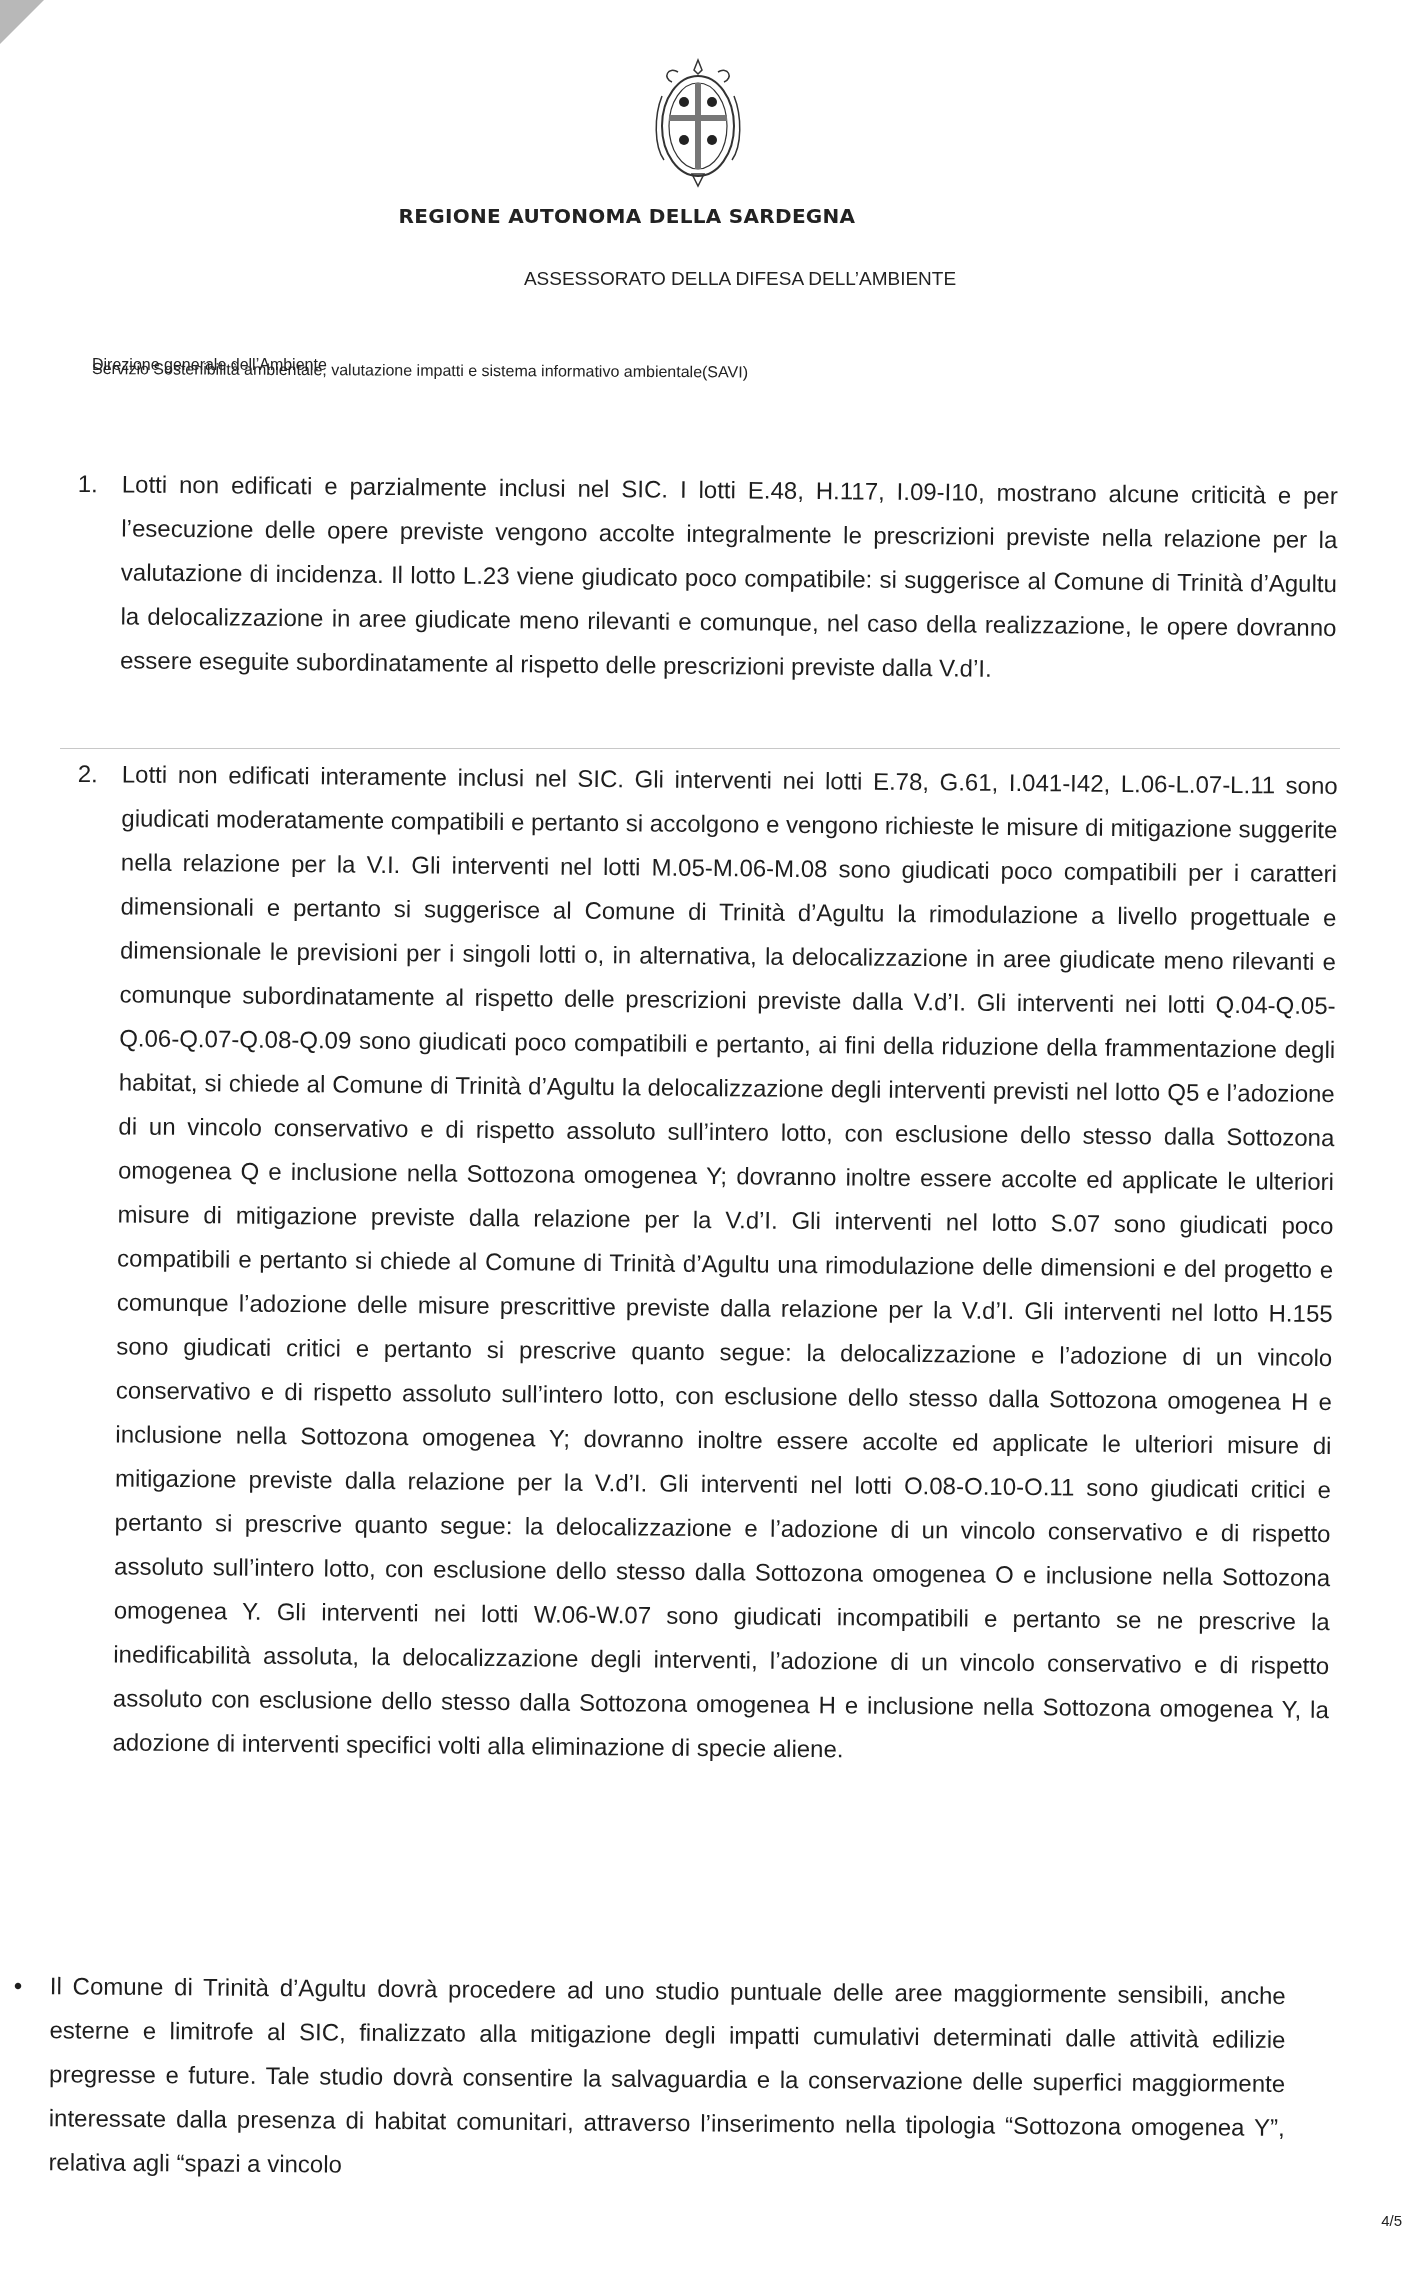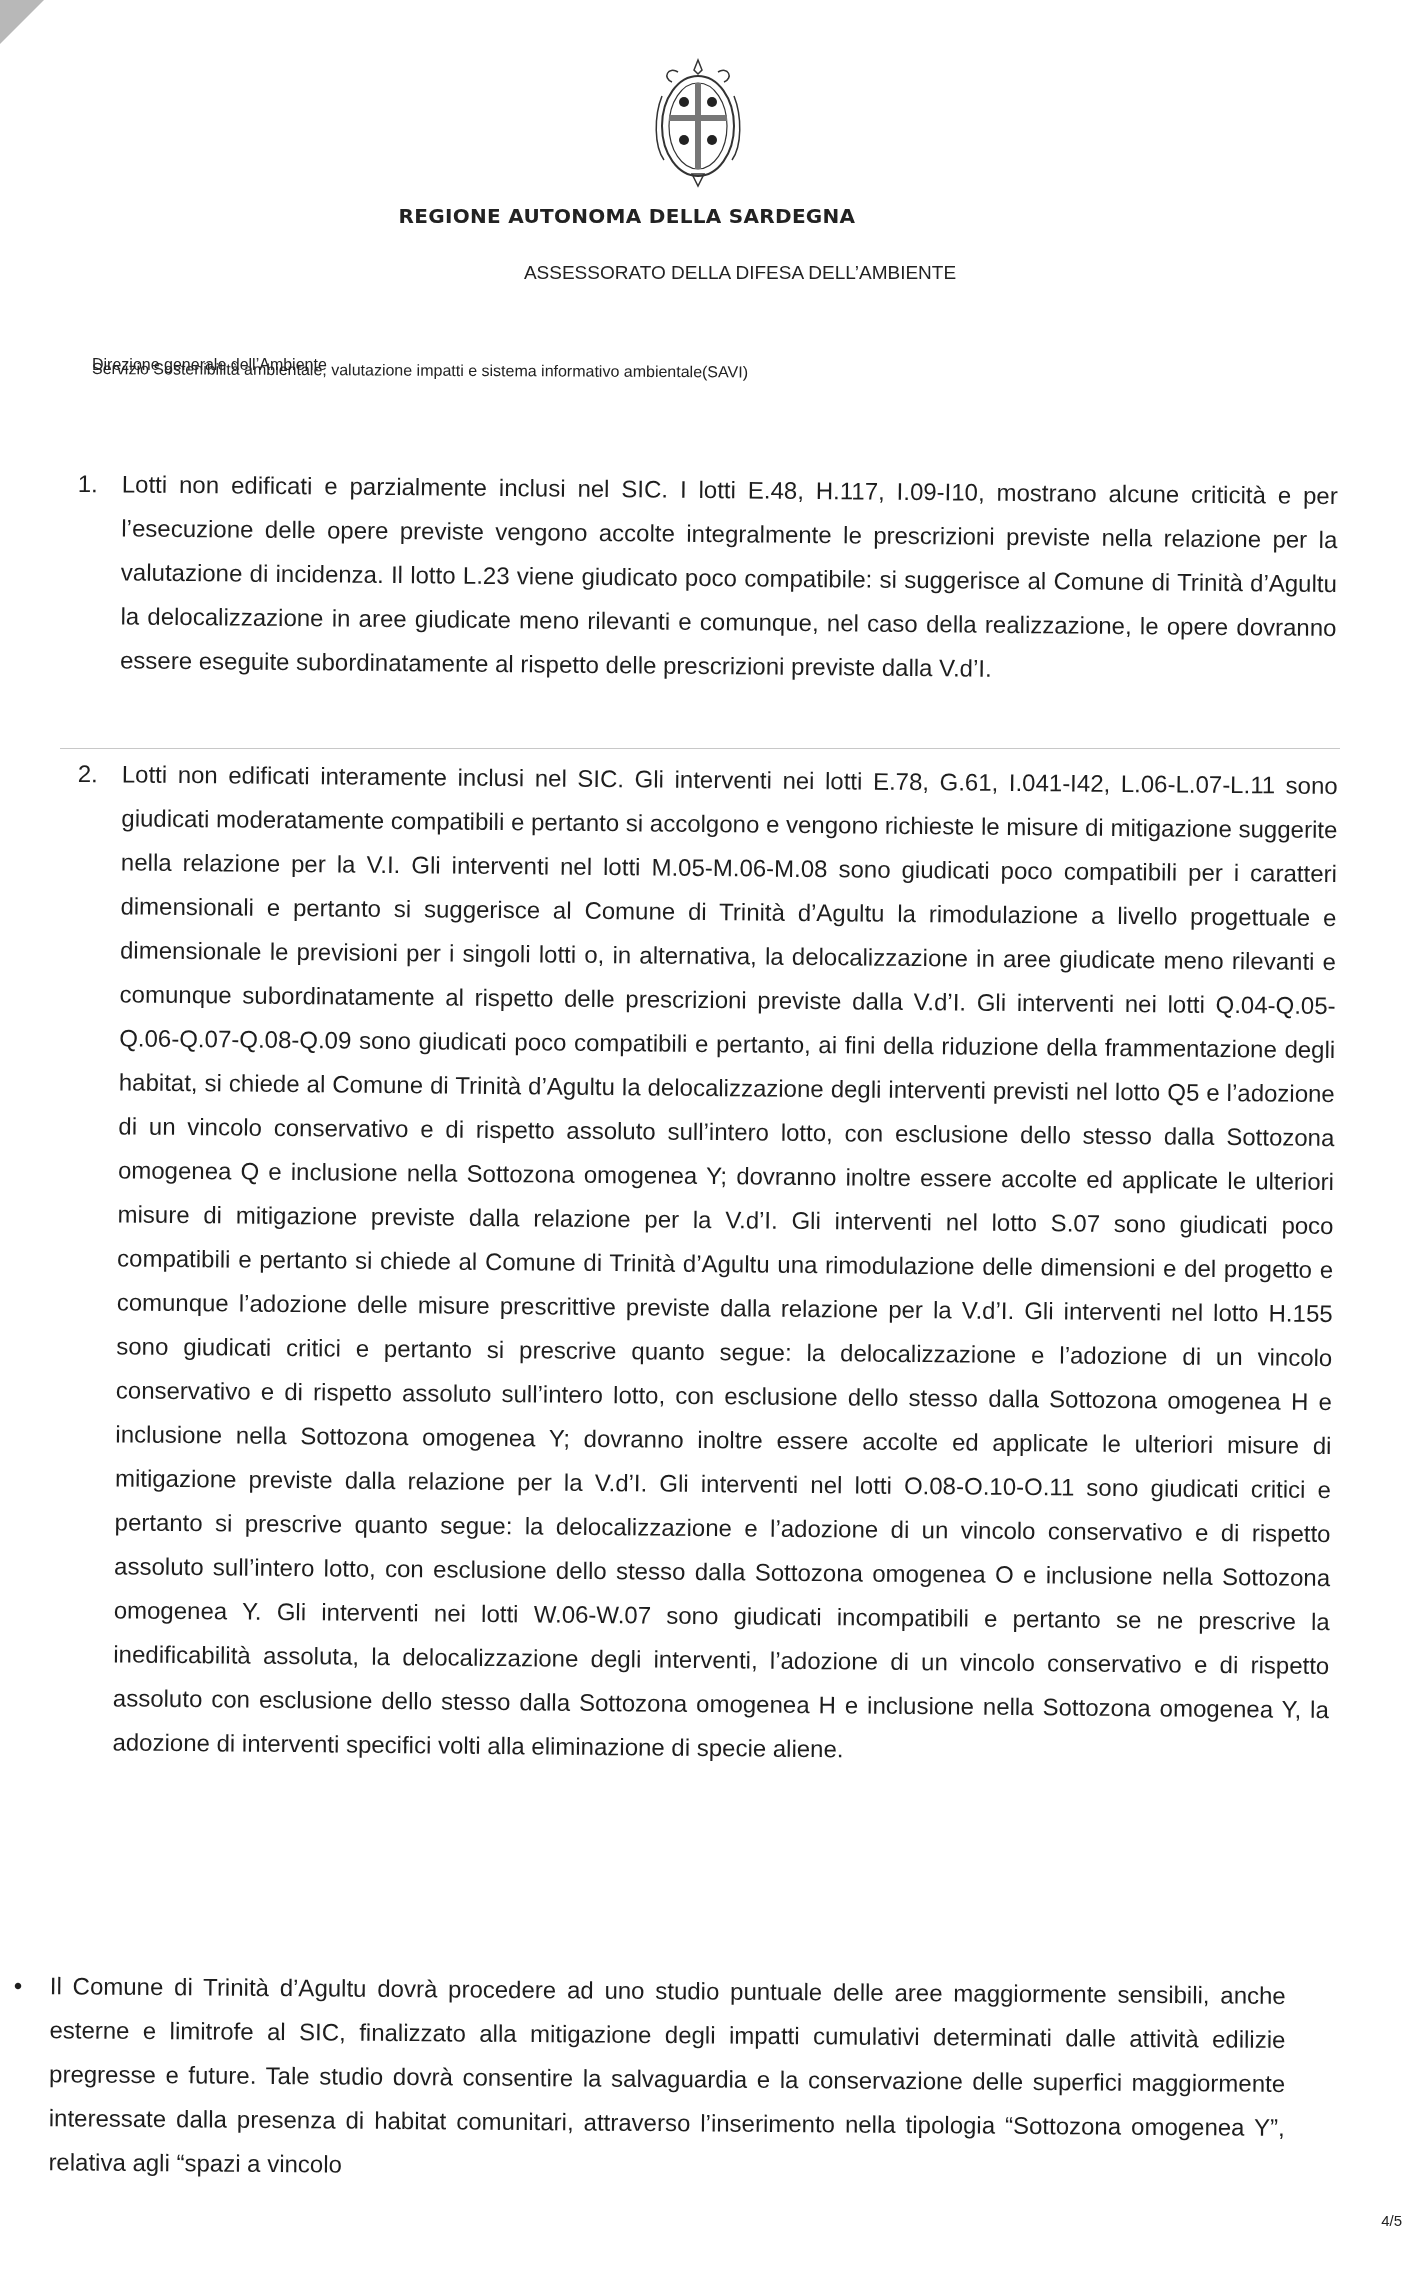--- a/index.html
+++ b/index.html
@@ -11,21 +11,21 @@
       position: absolute; left: 0; top: 0; width: 0; height: 0;
       border-top: 44px solid #b8b8b8; border-right: 44px solid transparent;
     }
     .emblem { position: absolute; left: 648px; top: 56px; width: 100px; height: 140px; }
     .org-title {
       position: absolute; left: 0; width: 1184px; top: 204px; text-align: center;
       font-family: "DejaVu Sans", sans-serif; font-weight: bold; font-size: 20px; letter-spacing: 0.3px; color:#222;
       padding-left: 70px; box-sizing: border-box;
     }
     .dept-title {
-      position: absolute; left: 0; width: 1410px; top: 262px; text-align: center;
+      position: absolute; left: 0; width: 1410px; top: 268px; text-align: center;
       font-size: 19px; color:#222; padding-left: 70px; box-sizing: border-box;
     }
     .direction { position: absolute; left: 92px; top: 320px; font-size: 16px; color:#222;margin-top:36px; }
     .service { position: absolute; left: 92px; top: 360px; font-size: 16px; color:#222; transform: rotate(0.3deg); transform-origin: left; }
     .body-text {
       position: absolute; left: 78px; width: 1260px; font-size: 24px; line-height: 44px; text-align: justify;
       color:#1e1e1e; transform: rotate(0.55deg); transform-origin: left top;
     }
     .item { position: relative; padding-left: 44px; margin-bottom: 12px; }
     .item .num { position: absolute; left: 0; top: 0; }

